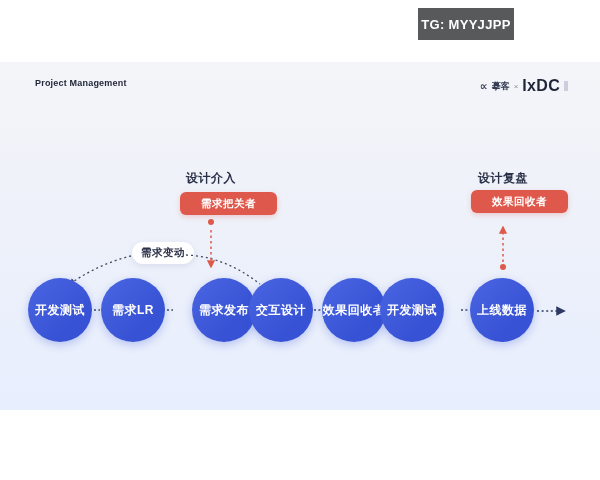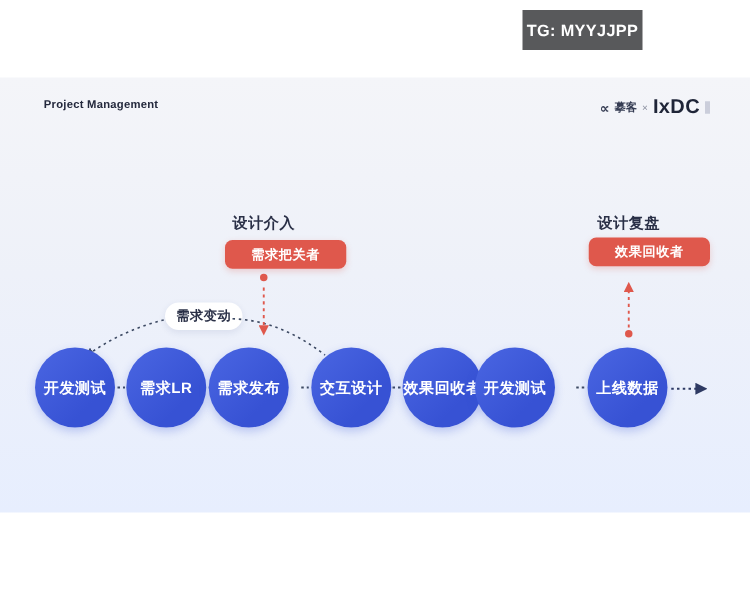--- a/index.html
+++ b/index.html
@@ -123,19 +123,19 @@
     <path d="M503,262 L503,228" fill="none" stroke="#df584c" stroke-width="1.5" stroke-dasharray="2.5 3" marker-end="url(#mRed)"></path>
     <circle cx="503" cy="267" r="3" fill="#df584c"></circle>
 
     <path d="M94,310 H100 M167,310 H173 M241,310 H247 M314,310 H321 M388,310 H394 M461,310 H468" fill="none" stroke="#3d4a63" stroke-width="1.6" stroke-dasharray="2 2.4"></path>
 
     <path d="M537,311 H563" fill="none" stroke="#2e3a63" stroke-width="1.6" stroke-dasharray="2 2.6" marker-end="url(#mNavy)"></path>
   </svg>
 
   <div class="node" style="left:28px;">开发测试</div>
   <div class="node" style="left:101px;">需求LR</div>
-  <div class="node" style="left:167px;">需求发布</div>
+  <div class="node" style="left:192px;">需求发布</div>
   <div class="node" style="left:249px;text-align:right;">交互设计</div>
   <div class="node" style="left:322px;">效果回收者</div>
   <div class="node" style="left:380px;">开发测试</div>
   <div class="node" style="left:470px;">上线数据</div>
 
 </div>
 
 </body></html>

